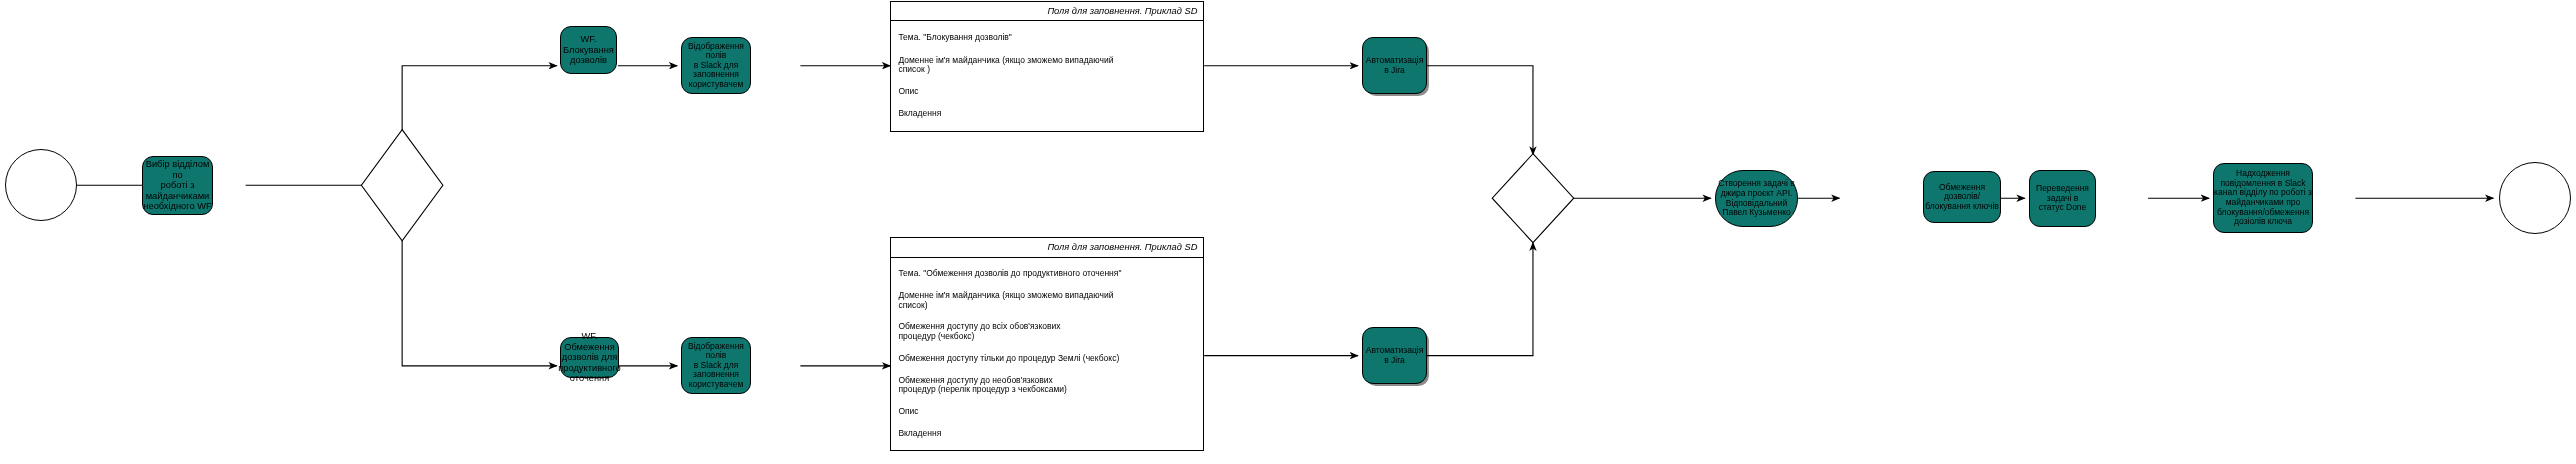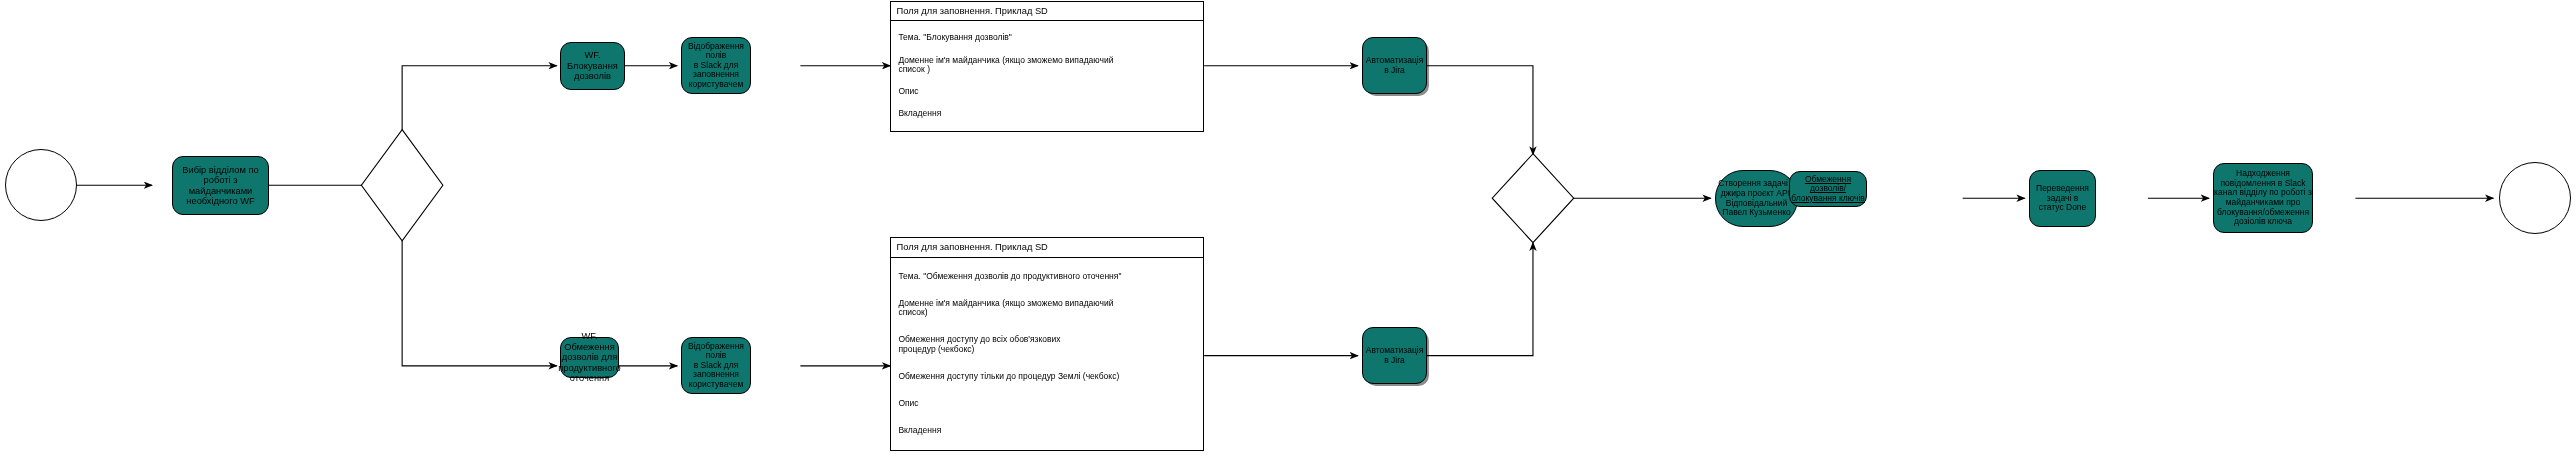--- a/index.html
+++ b/index.html
@@ -54,24 +54,25 @@
   .note {
     position: absolute;
     box-sizing: border-box;
     background: #ffffff;
     border: 0.9px solid #000000;
     display: flex;
     flex-direction: column;
   }
   .note-title {
     box-sizing: border-box;
-    text-align: left;
+    text-align: right;
     border-bottom: 0.9px solid #000000;
     padding: 3.7px 5.6px 4.6px 5.6px;
     line-height: 1.1;
+    font-style: italic;
   }
   .note-body {
     box-sizing: border-box;
     padding: 5.6px 7.4px 5.6px 7.4px;
     display: flex;
     flex-direction: column;
     flex: 1 1 auto;
     justify-content: space-around;
   }
   .note-line {
@@ -130,26 +131,26 @@
 
     <polygon points="434,140 478,200 434,260 390,200" fill="#ffffff" stroke="#000000" stroke-width="1.2"></polygon>
 
     <polygon points="1655,166 1699,214 1655,262 1611,214" fill="#ffffff" stroke="#000000" stroke-width="1.2"></polygon>
   </svg>
 
   <div class="terminator" style="left:4.6px; top:149px; width:72px; height:72px;"></div>
 
   <div class="terminator" style="left:2499px; top:162px; width:72px; height:72px;"></div>
 
-  <div class="node rounded fs10" style="left:172px; top:156px; width:97px; height:59px;">Вибір відділом по
+  <div class="node rounded fs10" style="left:142px; top:156px; width:71px; height:59px;">Вибір відділом по
 роботі з
 майданчиками
 необхідного WF</div>
 
-  <div class="node rounded fs10" style="left:560px; top:42px; width:65px; height:48px;">WF. Блокування
+  <div class="node rounded fs10" style="left:560px; top:26px; width:57px; height:48px;">WF. Блокування
 дозволів</div>
 
   <div class="node rounded fs9" style="left:681px; top:37px; width:70px; height:57px;">Відображення полів
 в Slack для
 заповнення
 користувачем</div>
 
   <div class="node rounded shadowed fs9" style="left:1362px; top:37px; width:65px; height:57px;">Автоматизація в Jira</div>
 
   <div class="node rounded fs10" style="left:560px; top:337px; width:59px; height:41px;">WF. Обмеження
@@ -162,21 +163,21 @@
 заповнення
 користувачем</div>
 
   <div class="node rounded shadowed fs9" style="left:1362px; top:327px; width:65px; height:57px;">Автоматизація в Jira</div>
 
   <div class="node rounded fs9" style="left:1715px; top:170px; width:83px; height:57px;border-radius:28px;">Створення задачі в
 джира проєкт API.
 Відповідальний
 Павел Кузьменко</div>
 
-  <div class="node rounded fs9" style="left:1789px; top:171px; width:78px; height:36px;text-decoration:underline;">Обмеження
+  <div class="node rounded fs9" style="left:1923px; top:171px; width:78px; height:52px;">Обмеження
 дозволів/
 блокування ключів</div>
 
   <div class="node rounded fs9" style="left:2029px; top:170px; width:67px; height:57px;">Переведення задачі в
 статус Done</div>
 
   <div class="node rounded fs9" style="left:2213px; top:163px; width:100px; height:70px;">Надходження
 повідомлення в Slack
 канал  відділу по роботі з
 майданчиками про
@@ -196,19 +197,21 @@
 
   <div class="note" style="left:890px; top:237px; width:314px; height:214px;">
     <div class="note-title fs10">Поля для заповнення. Приклад SD</div>
     <div class="note-body">
       <div class="note-line fs9">Тема. "Обмеження дозволів до продуктивного оточення"</div>
       <div class="note-line fs9">Доменне ім'я майданчика (якщо зможемо випадаючий
 список)</div>
       <div class="note-line fs9">Обмеження доступу до всіх обов'язкових
 процедур (чекбокс)</div>
       <div class="note-line fs9">Обмеження доступу тільки до процедур Землі (чекбокс)</div>
+      <div class="note-line fs9">Обмеження доступу до необов'язкових
+процедур (перелік процедур з чекбоксами)</div>
       <div class="note-line fs9">Опис</div>
       <div class="note-line fs9">Вкладення</div>
     </div>
   </div>
 
 </div>
 
 
 </body></html>

